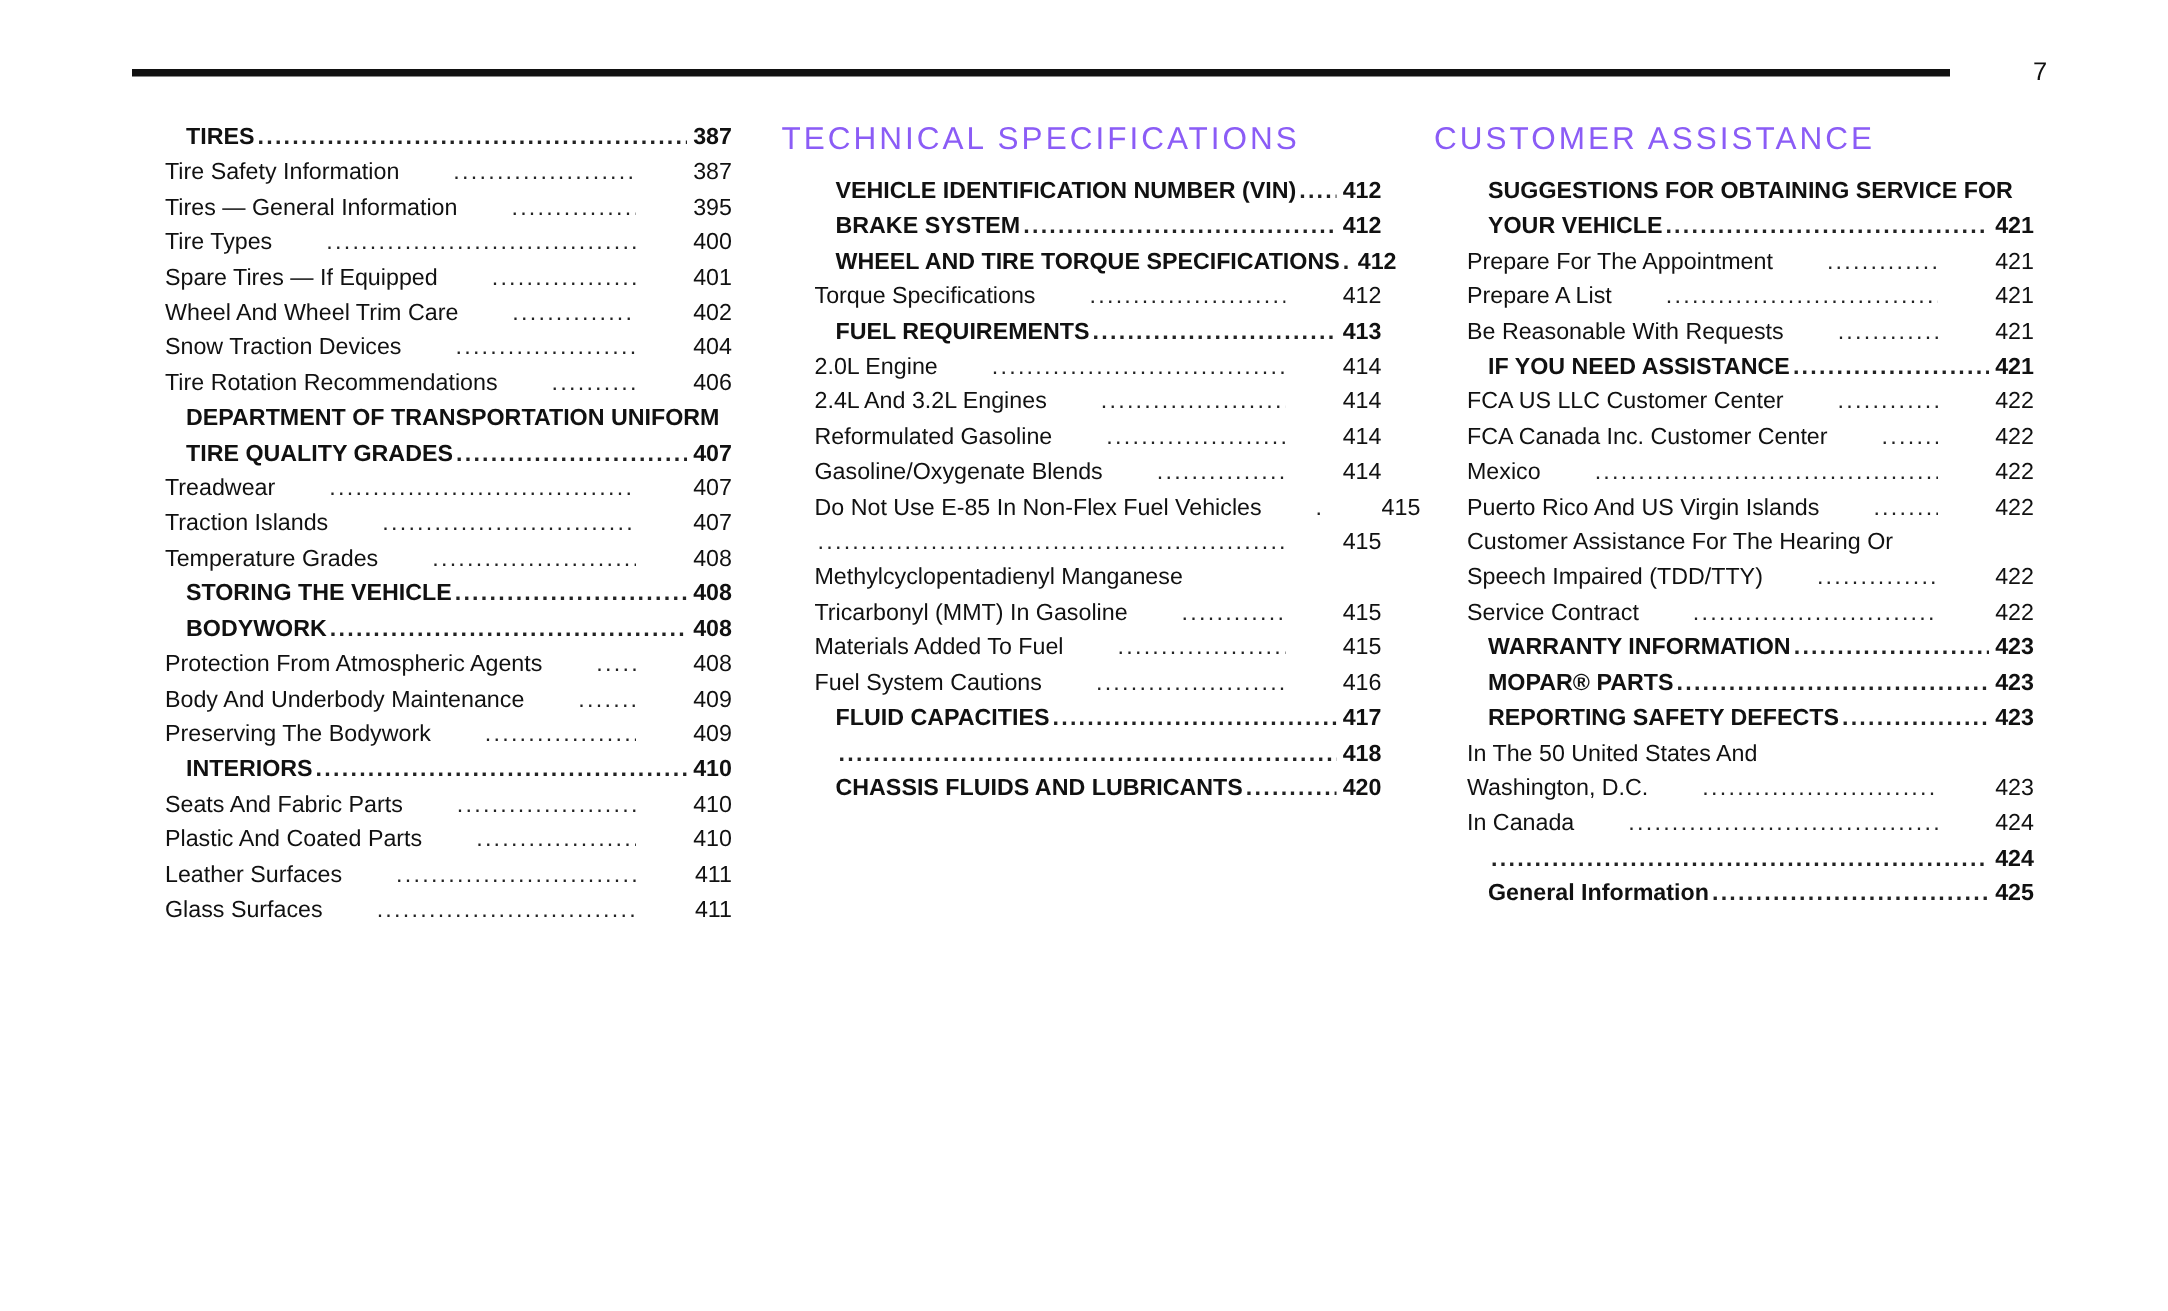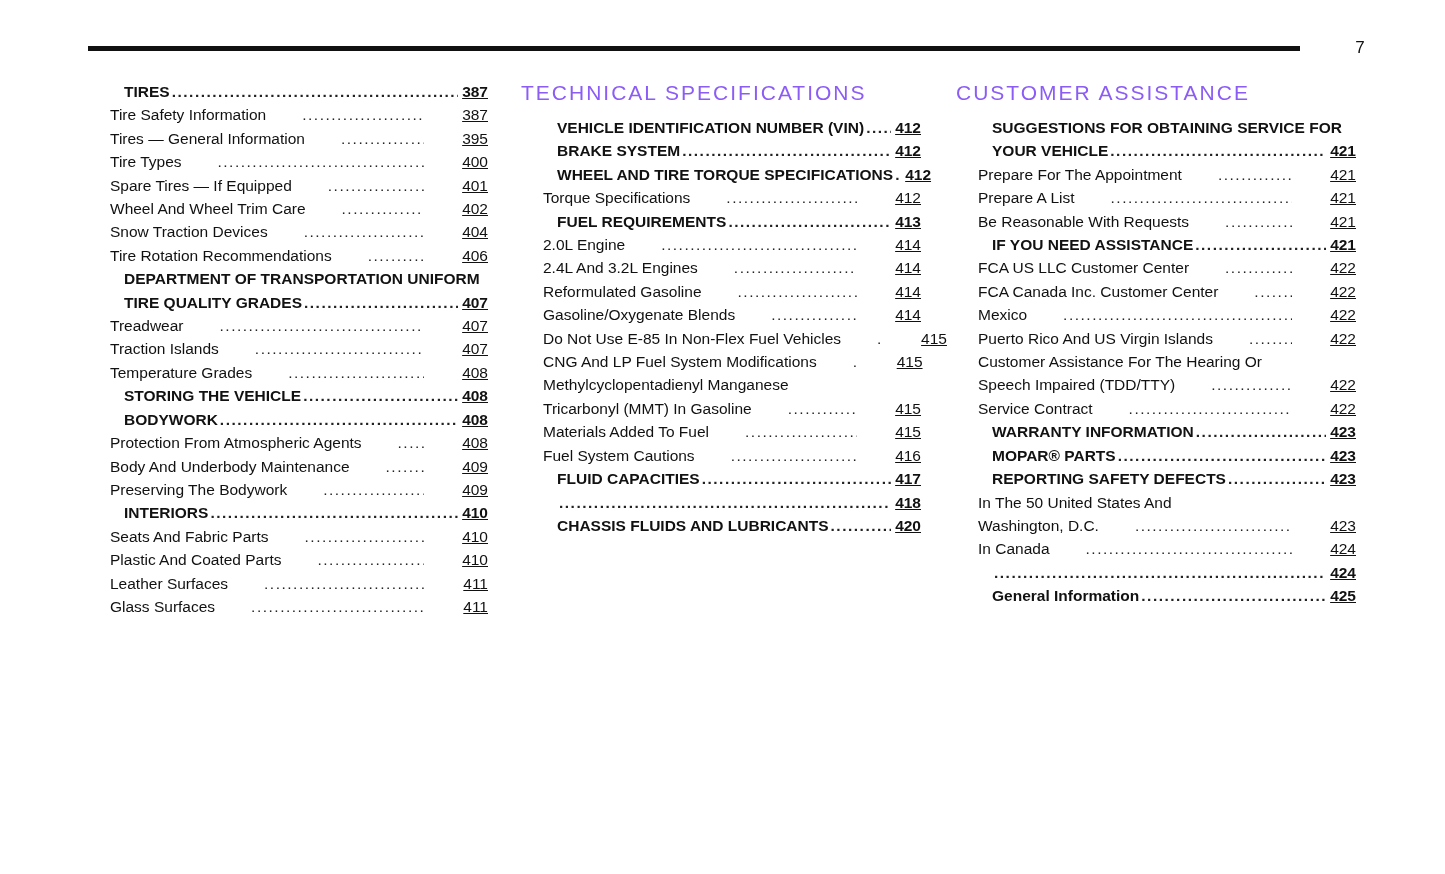--- a/index.html
+++ b/index.html
@@ -74,21 +74,20 @@
     min-width: 6px;
     overflow: hidden;
     white-space: nowrap;
     letter-spacing: 1.5px;
     margin: 0 2px;
     color: #222222;
   }
   .toc-page {
     white-space: nowrap;
     padding-left: 2px;
-    text-decoration: underline;
   }
 </style>
 </head>
 <body>
 
 <div class="page">
   <div class="top-rule"></div>
   <div class="page-number">7</div>
 
   <div class="toc-column col-1">
@@ -257,21 +256,20 @@
           <span class="toc-label">Gasoline/Oxygenate Blends</span>
           <span class="leader">............................................................................................................................................</span>
           <span class="toc-page">414</span>
         </div>
         <div class="toc-row indent">
           <span class="toc-label">Do Not Use E-85 In Non-Flex Fuel Vehicles</span>
           <span class="leader">............................................................................................................................................</span>
           <span class="toc-page">415</span>
         </div>
         <div class="toc-row indent">
-          <span class="toc-label">CNG And LP Fuel System Modifications</span>
           <span class="leader">............................................................................................................................................</span>
           <span class="toc-page">415</span>
         </div>
         <div class="toc-row indent">
           <span class="toc-label">Methylcyclopentadienyl Manganese</span>
         </div>
         <div class="toc-row indent">
           <span class="toc-label">Tricarbonyl (MMT) In Gasoline</span>
           <span class="leader">............................................................................................................................................</span>
           <span class="toc-page">415</span>

